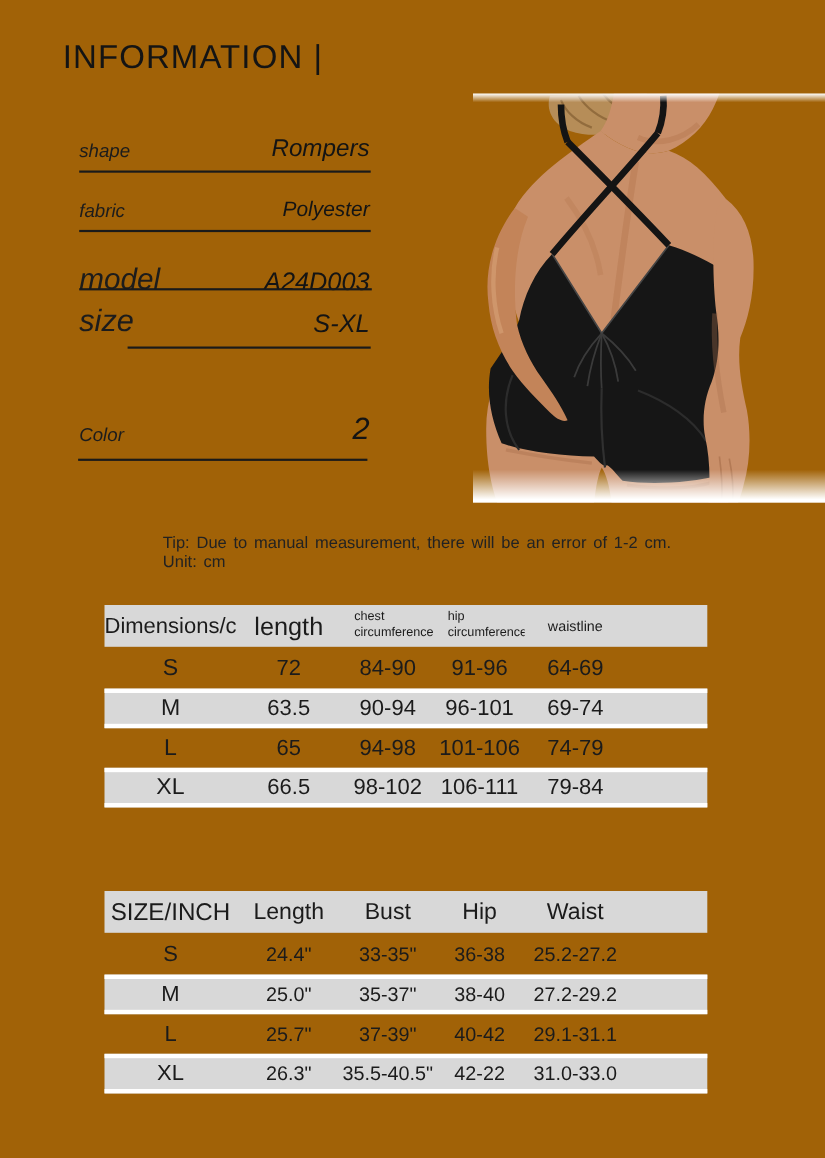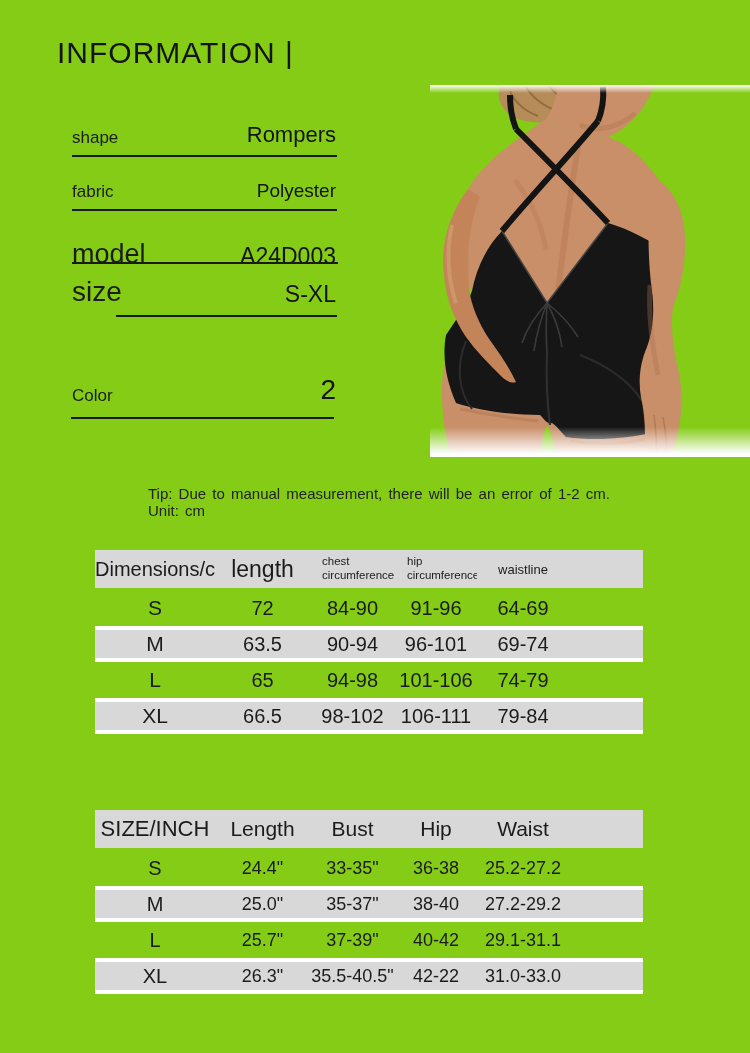--- a/index.html
+++ b/index.html
@@ -1,26 +1,26 @@
 <!DOCTYPE html>
 <html><head>
 <meta charset="utf-8">
 <style>
   * { margin:0; padding:0; box-sizing:border-box; }
   html,body { background:#fff; }
   .page {
-    position:relative; width:750px; height:1053px; background:#84cc16;
+    position:relative; width:750px; height:1053px; background:#a16207;
     font-family:"Liberation Sans", sans-serif; color:#1b1b1b; overflow:hidden;
   }
   .title { position:absolute; left:57px; top:36px; font-size:30px; font-weight:400;
            letter-spacing:1px; color:#141414; }
 
   
   .attr-row { position:absolute; left:72px; width:264px; display:flex;
-              justify-content:space-between; align-items:flex-end; }
+              justify-content:space-between; align-items:flex-end;font-style:italic; }
   .attr-label { color:#1c1c1c; }
   .attr-value { color:#141414; }
   .r1 { top:118px; height:30px; } .r1 .attr-label{font-size:17px;} .r1 .attr-value{font-size:22px;}
   .r2 { top:172px; height:30px;justify-content:space-between; } .r2 .attr-label{font-size:17px;} .r2 .attr-value{font-size:19px;}
   .r3 { top:236px; height:34px; } .r3 .attr-label{font-size:27px;} .r3 .attr-value{font-size:23px;}
   .r4 { top:274px; height:34px; } .r4 .attr-label{font-size:28px;} .r4 .attr-value{font-size:23px;}
   .r5 { top:368px; height:38px; } .r5 .attr-label{font-size:17px;} .r5 .attr-value{font-size:28px;}
   .uline { position:absolute; height:2px; background:#1a1a1a; }
   .u1 { left:72px;  top:155px; width:265px; }
   .u2 { left:72px;  top:209px; width:265px; }

